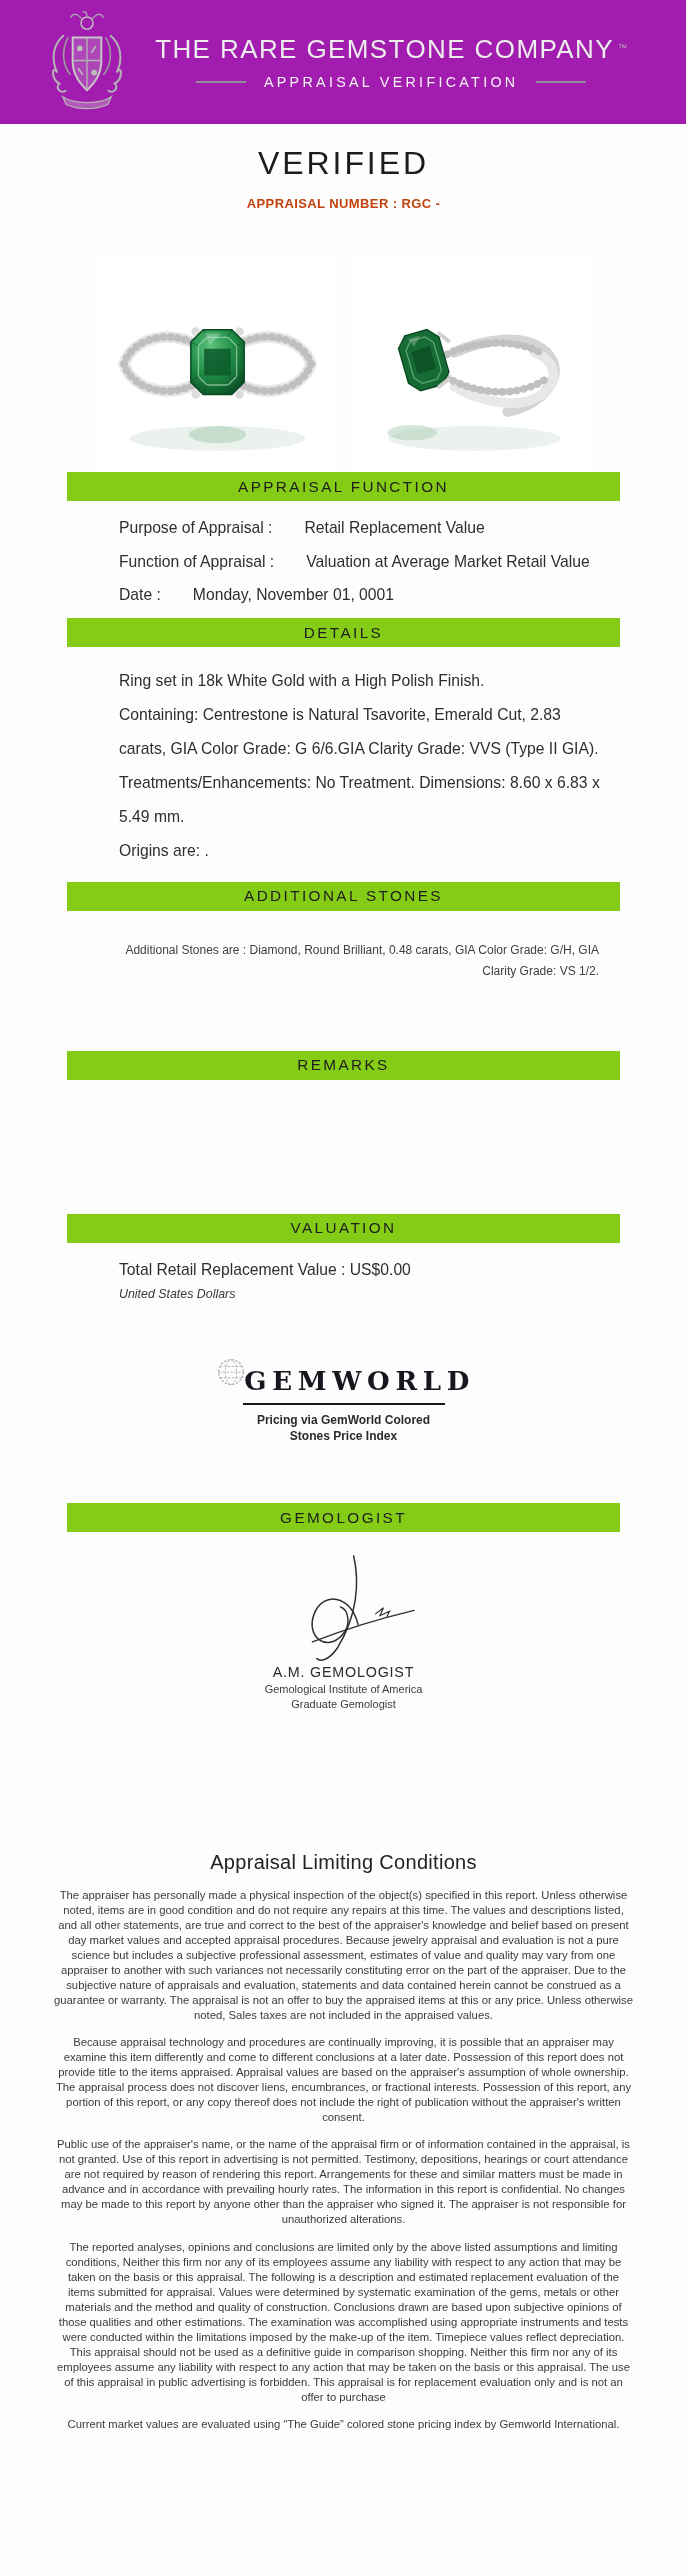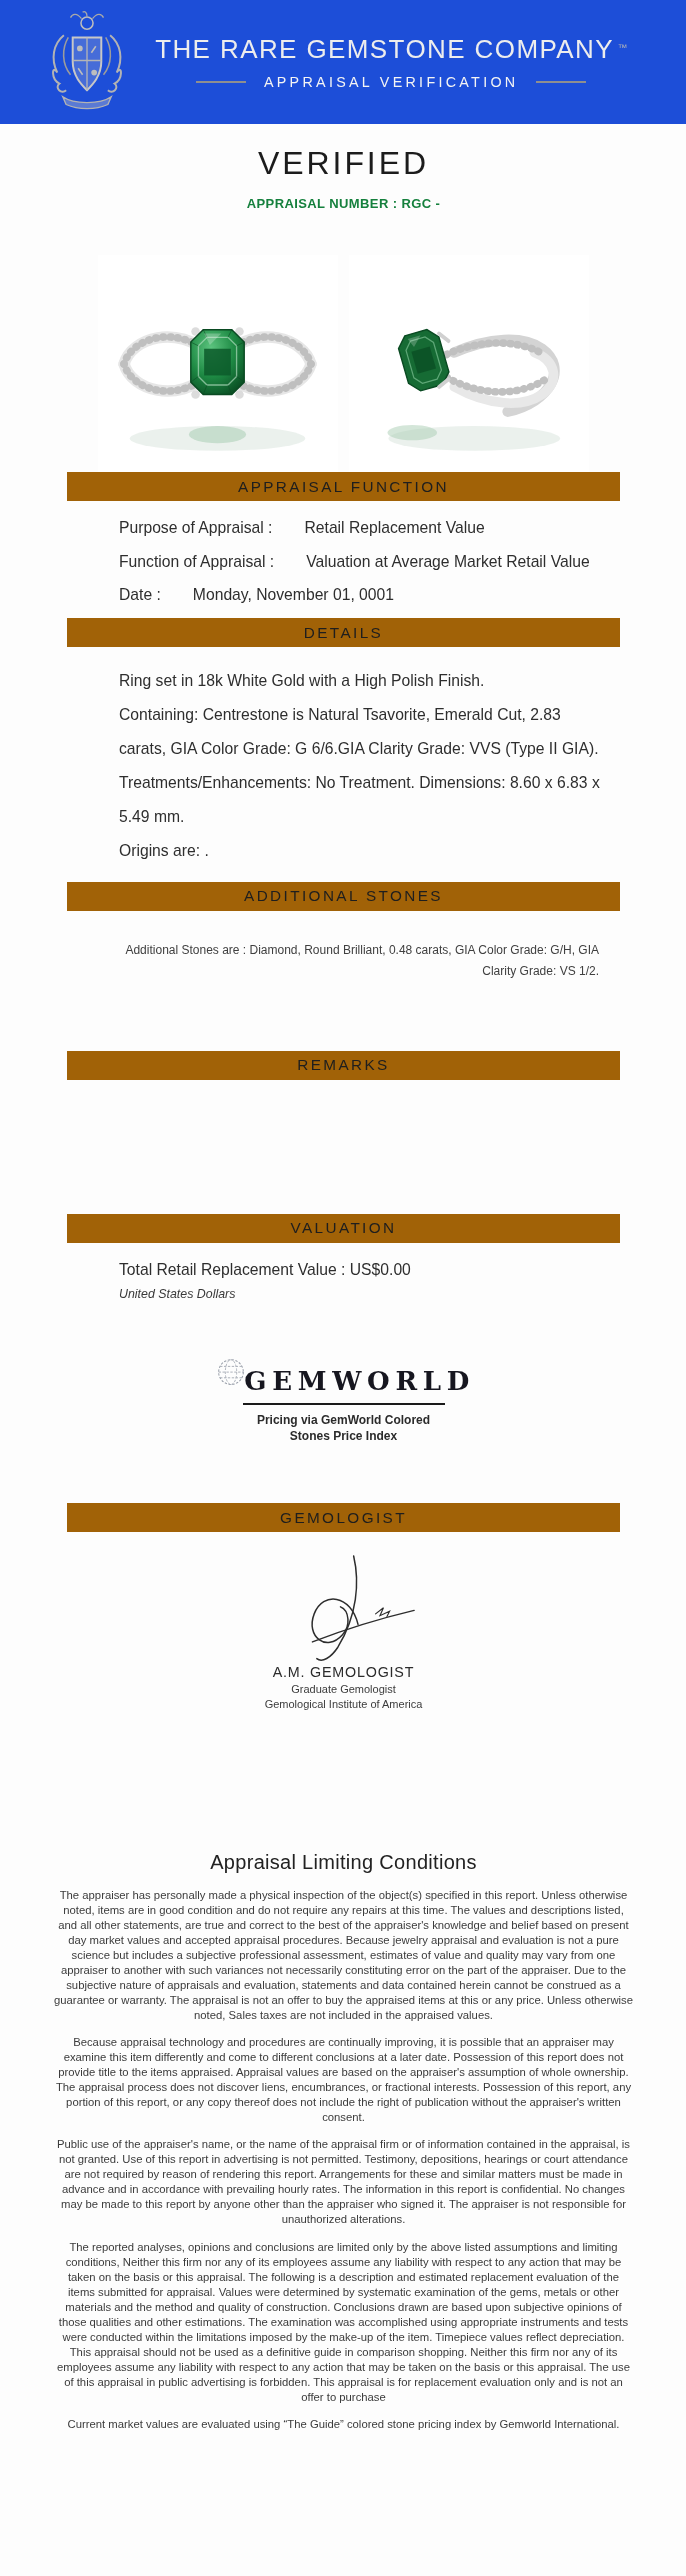--- a/index.html
+++ b/index.html
@@ -3,39 +3,39 @@
 <meta charset="utf-8">
 <style>
   html,body{margin:0;padding:0;}
   body{
     width:687px;min-height:2576px;background:#fdfdfd;
     font-family:"Liberation Sans", sans-serif;color:#333;
     -webkit-font-smoothing:antialiased;
   }
   
   .header{
-    background:#1d4ed8;height:124px;display:flex;align-items:center;
+    background:#a21caf;height:124px;display:flex;align-items:center;
     box-sizing:border-box;padding-left:48px;
   }
   .crest{flex:0 0 auto;margin-right:13.4px;}
   .header-text{flex:1;display:flex;flex-direction:column;align-items:center;padding-right:44px;}
   .brand{color:#ededed;font-size:26px;letter-spacing:1.4px;font-weight:400;white-space:nowrap;}
   .tm{font-size:9.5px;color:#b5b5b5;vertical-align:super;margin-left:3.8px;}
   .subtitle-row{display:flex;align-items:center;gap:18px;margin-top:9.5px;}
   .subtitle{color:#f4f4f4;font-size:14.3px;letter-spacing:3.3px;font-weight:400;}
   .subtitle-rule{width:50px;height:1.9px;background:#8f8f8f;}
   
   .verified-title{margin-top:21px;text-align:center;font-size:32px;letter-spacing:2.9px;color:#1c1c1c;font-weight:400;line-height:36px;}
-  .appraisal-number{margin-top:15.3px;text-align:center;font-size:13px;font-weight:bold;letter-spacing:0.4px;color:#15803d;line-height:16px;}
+  .appraisal-number{margin-top:15.3px;text-align:center;font-size:13px;font-weight:bold;letter-spacing:0.4px;color:#c2410c;line-height:16px;}
   
   .photos{margin-top:43px;display:flex;justify-content:center;gap:11.4px;}
   .photo{width:240px;height:217px;background:#ffffff;display:flex;align-items:center;justify-content:center;}
   
   .bar{
-    width:553px;height:29px;margin:0 auto;background:#a16207;
+    width:553px;height:29px;margin:0 auto;background:#84cc16;
     display:flex;align-items:center;justify-content:center;
   }
   .bar span{font-size:15.3px;letter-spacing:2.4px;color:#1e1e1e;font-weight:400;}
   
   .content{width:553px;margin:0 auto;box-sizing:border-box;padding:17px 9.5px 0 52px;font-size:15.7px;color:#2e2e2e;}
   .fn-row{margin-bottom:13.4px;line-height:20px;}
   .fn-value{margin-left:32px;}
   .details-block p{margin:0;line-height:34px;}
   .addl-block{width:553px;margin:29px auto 0;box-sizing:border-box;padding:0 21px 0 51px;font-size:12px;line-height:21px;color:#404040;text-align:right;}
   .spacer-remarks{height:69px;}
@@ -214,22 +214,22 @@
 <div class="signature">
   <svg width="200" height="114" viewBox="0 0 220 130" fill="none">
     <path d="M126 86 C118 52 86 48 76 74 C66 100 90 118 108 98 C118 88 116 70 106 66" stroke="#2d2d2d" stroke-width="1.7" stroke-linecap="round"></path>
     <path d="M121 8 C128 38 125 76 103 112 C95 124 85 130 79 125" stroke="#2d2d2d" stroke-width="1.7" stroke-linecap="round"></path>
     <path d="M74 106 C110 92 148 80 190 70" stroke="#2d2d2d" stroke-width="1.6" stroke-linecap="round"></path>
     <path d="M146 74 l9 -7 l-4 9 l11 -5 l-3 6" stroke="#2d2d2d" stroke-width="1.3" stroke-linecap="round"></path>
   </svg>
 </div>
 <div class="gemologist-id">
   <div class="gemologist-name">A.M. GEMOLOGIST</div>
+  <div class="gemologist-cred">Gemological Institute of America</div>
   <div class="gemologist-cred">Graduate Gemologist</div>
-  <div class="gemologist-cred">Gemological Institute of America</div>
 </div>
 
 <div class="limiting">
   <div class="limiting-title">Appraisal Limiting Conditions</div>
   <p>The appraiser has personally made a physical inspection of the object(s) specified in this report. Unless otherwise noted, items are in good condition and do not require any repairs at this time. The values and descriptions listed, and all other statements, are true and correct to the best of the appraiser's knowledge and belief based on present day market values and accepted appraisal procedures. Because jewelry appraisal and evaluation is not a pure science but includes a subjective professional assessment, estimates of value and quality may vary from one appraiser to another with such variances not necessarily constituting error on the part of the appraiser. Due to the subjective nature of appraisals and evaluation, statements and data contained herein cannot be construed as a guarantee or warranty. The appraisal is not an offer to buy the appraised items at this or any price. Unless otherwise noted, Sales taxes are not included in the appraised values.</p>
   <p>Because appraisal technology and procedures are continually improving, it is possible that an appraiser may examine this item differently and come to different conclusions at a later date. Possession of this report does not provide title to the items appraised. Appraisal values are based on the appraiser's assumption of whole ownership. The appraisal process does not discover liens, encumbrances, or fractional interests. Possession of this report, any portion of this report, or any copy thereof does not include the right of publication without the appraiser's written consent.</p>
   <p>Public use of the appraiser's name, or the name of the appraisal firm or of information contained in the appraisal, is not granted. Use of this report in advertising is not permitted. Testimony, depositions, hearings or court attendance are not required by reason of rendering this report. Arrangements for these and similar matters must be made in advance and in accordance with prevailing hourly rates. The information in this report is confidential. No changes may be made to this report by anyone other than the appraiser who signed it. The appraiser is not responsible for unauthorized alterations.</p>
   <p>The reported analyses, opinions and conclusions are limited only by the above listed assumptions and limiting conditions, Neither this firm nor any of its employees assume any liability with respect to any action that may be taken on the basis or this appraisal. The following is a description and estimated replacement evaluation of the items submitted for appraisal. Values were determined by systematic examination of the gems, metals or other materials and the method and quality of construction. Conclusions drawn are based upon subjective opinions of those qualities and other estimations. The examination was accomplished using appropriate instruments and tests were conducted within the limitations imposed by the make-up of the item. Timepiece values reflect depreciation. This appraisal should not be used as a definitive guide in comparison shopping. Neither this firm nor any of its employees assume any liability with respect to any action that may be taken on the basis or this appraisal. The use of this appraisal in public advertising is forbidden. This appraisal is for replacement evaluation only and is not an offer to purchase</p>
   <p>Current market values are evaluated using “The Guide” colored stone pricing index by Gemworld International.</p>
 </div>

